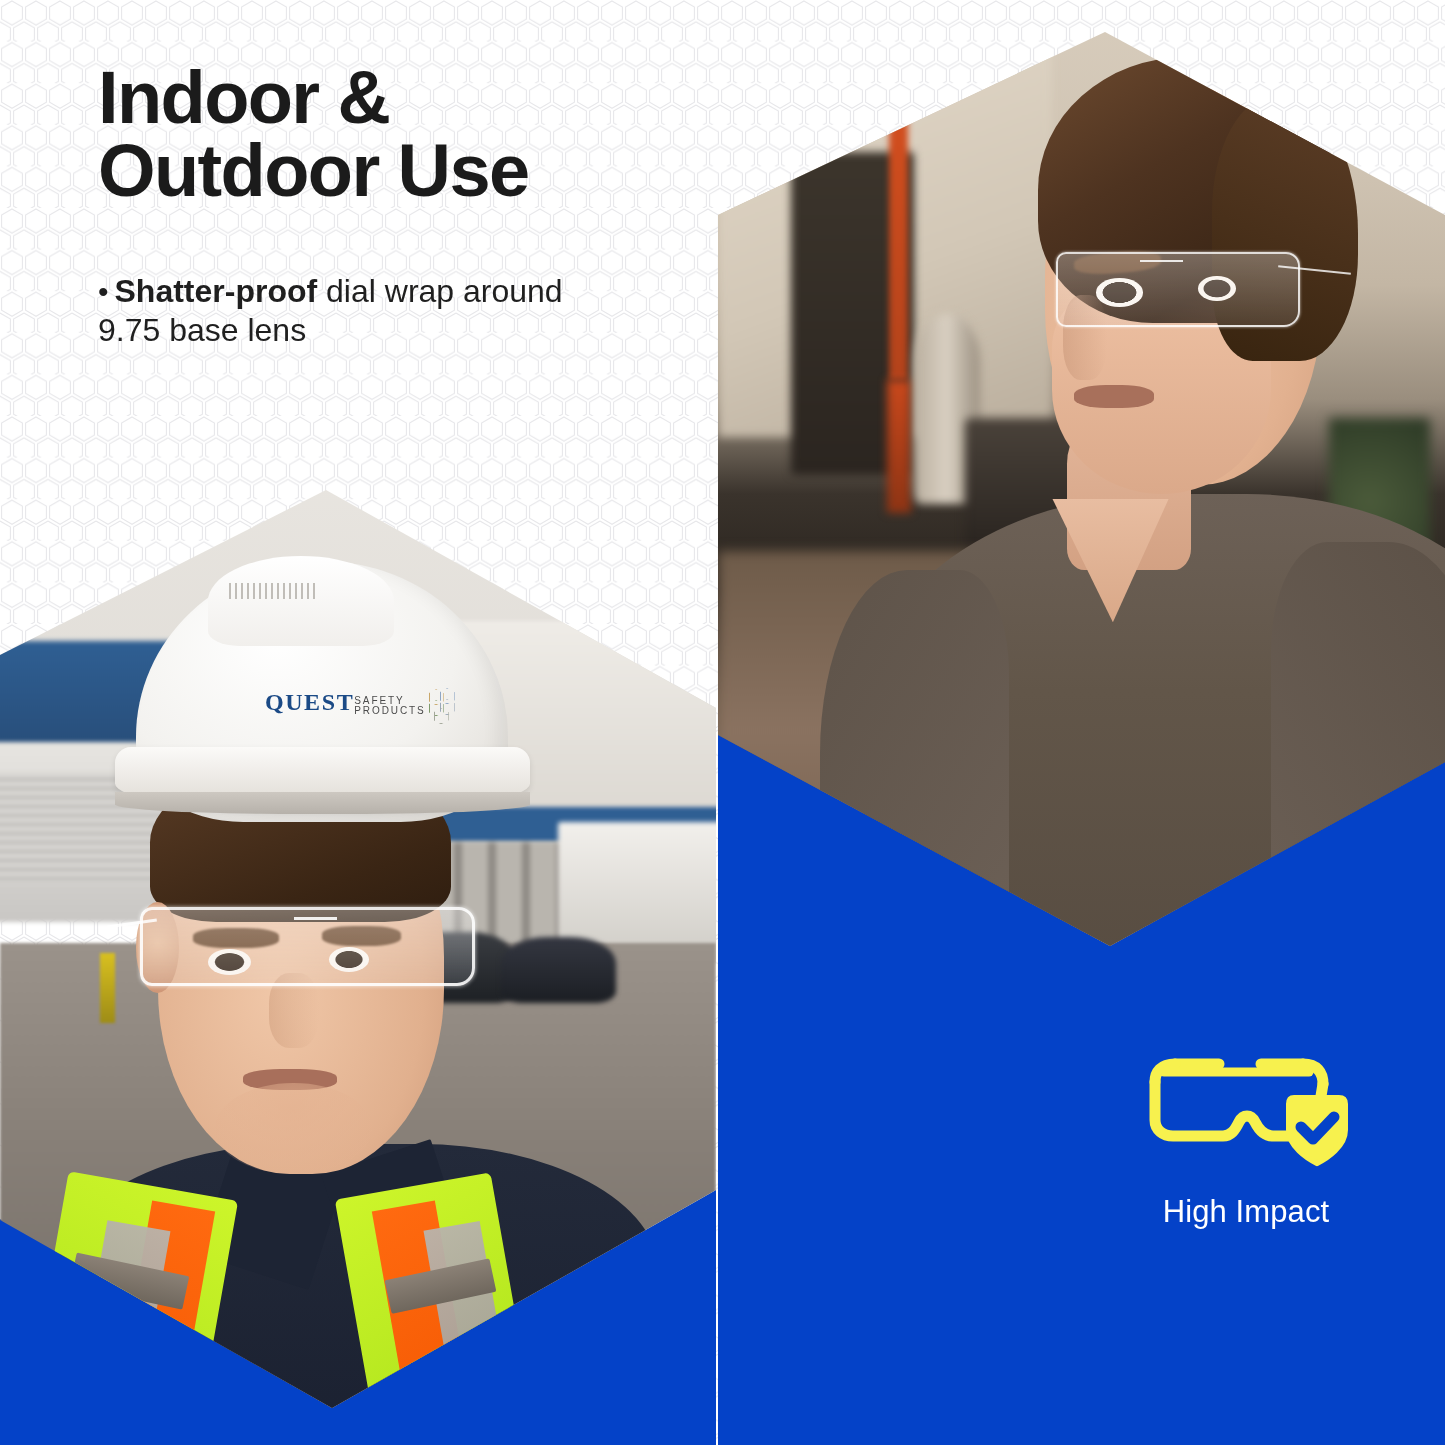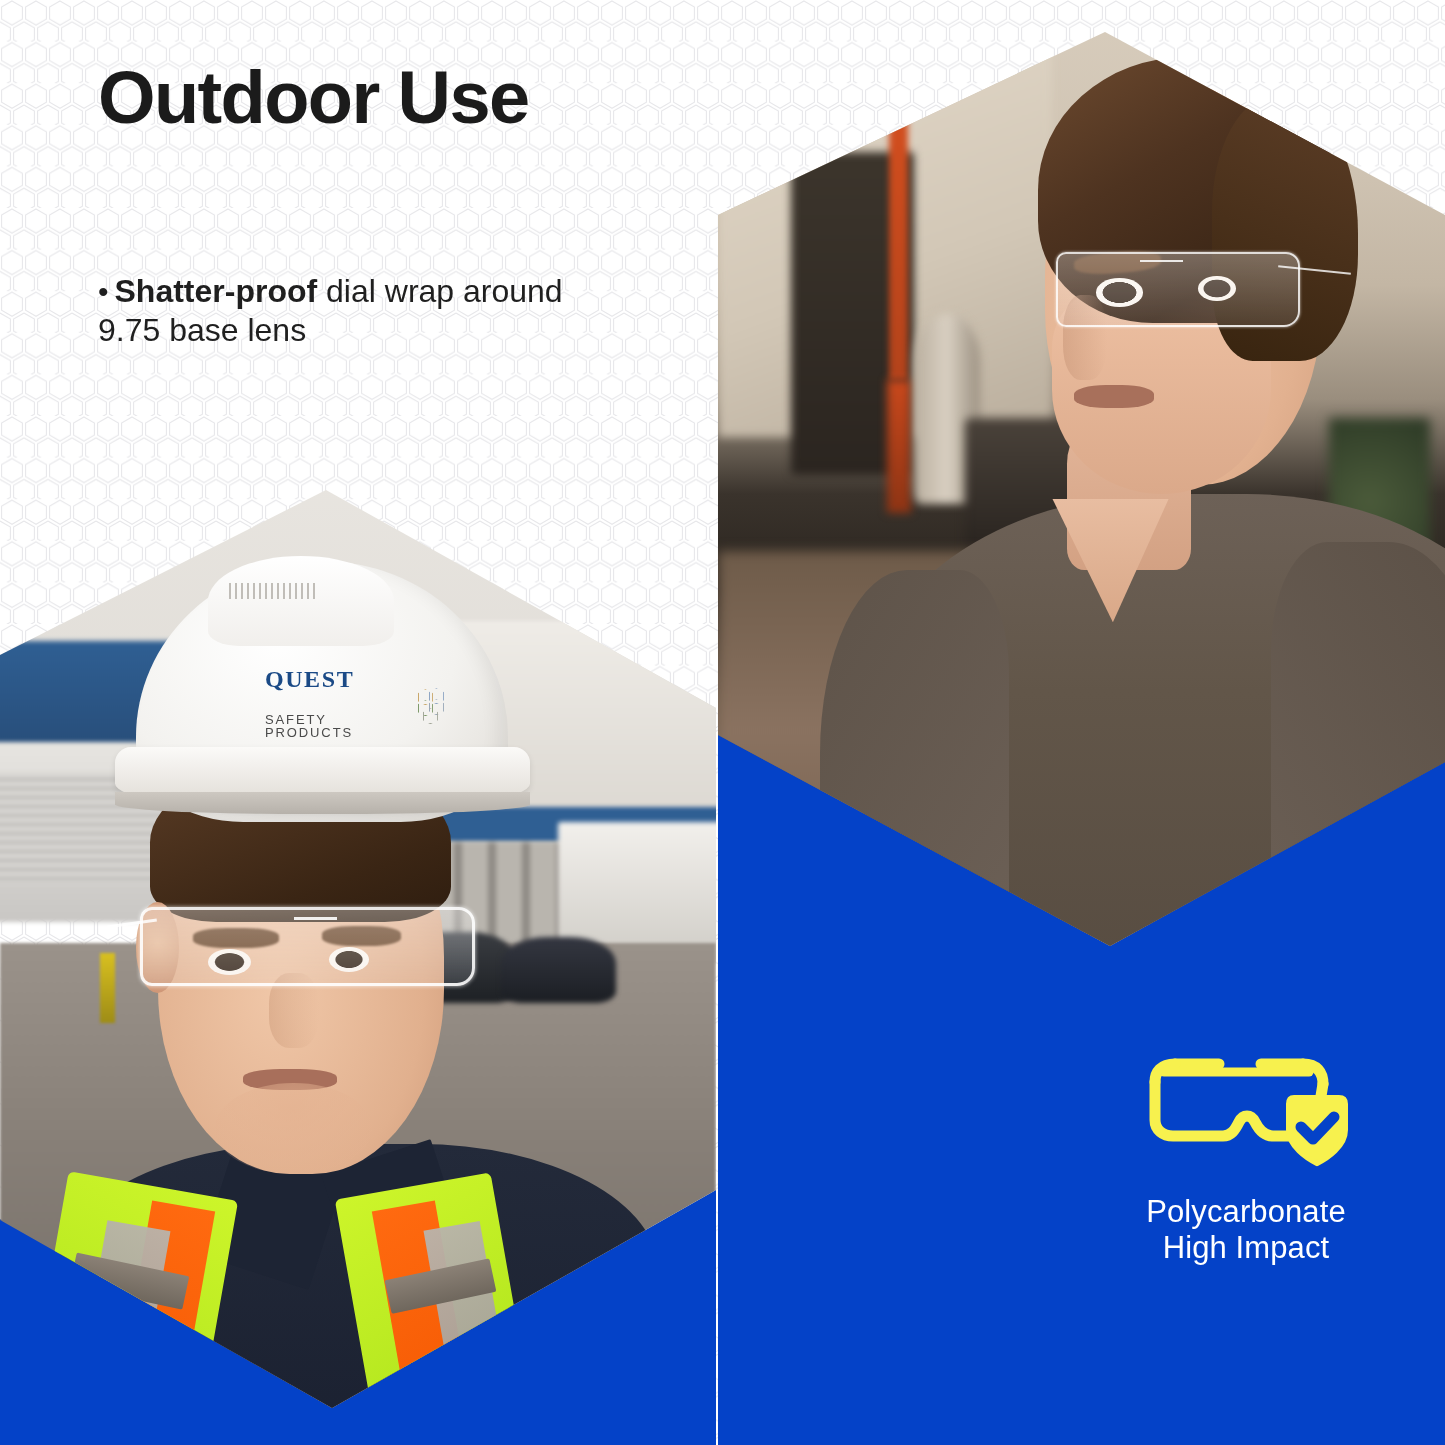--- a/index.html
+++ b/index.html
@@ -150,24 +150,24 @@
     background:linear-gradient(180deg,#ffffff,#f1efec);border-radius:60% 60% 20% 20%;}
   .hat-vents{position:absolute;left:32%;top:14.2%;width:12%;height:1.6%;
     background:repeating-linear-gradient(90deg,#b7b3ad 0 2px,transparent 2px 6px);opacity:.85;filter:blur(.5px);}
   .hat-brim{position:absolute;left:16%;top:30.5%;width:58%;height:6.5%;
     background:linear-gradient(180deg,#fbfaf8,#ddd8d1);
     border-radius:16px 16px 44% 44%;box-shadow:0 3px 6px rgba(0,0,0,.10);}
   .hat-brim-edge{position:absolute;left:16%;top:35%;width:58%;height:2.2%;
     background:linear-gradient(180deg,#cdc8c1,#b6b1aa);border-radius:0 0 44% 44%;filter:blur(.6px);}
   .hat-logo{position:absolute;left:37%;top:23.2%;width:25%;height:6%;
     display:flex;align-items:center;gap:3px;}
-  .hat-logo-text{display:flex;flex-direction:column;line-height:1;gap:16px;}
+  .hat-logo-text{display:flex;line-height:1;}
   .hat-logo-q{font-family:"Liberation Serif",serif;font-weight:700;
     font-size:24px;letter-spacing:1.6px;color:#1b4a86;}
-  .hat-logo-sub{font-size:13px;letter-spacing:1.9px;color:#4a4a4a;margin-top:6px;}
+  .hat-logo-sub{font-size:10px;letter-spacing:1.9px;color:#4a4a4a;margin-top:6px;}
   .hat-hexes{position:relative;width:26px;height:30px;flex:0 0 auto;}
   .hat-hexes span{position:absolute;width:13px;height:14px;
     border:1.3px solid #8a8f78;
     clip-path:polygon(50% 0%,100% 25%,100% 75%,50% 100%,0% 75%,0% 25%);}
 
   
   .l-head{position:absolute;left:22%;top:33%;width:40%;height:40%;
     background:radial-gradient(ellipse at 42% 55%,#f0c7a8,#e1b08e 62%,#c99474 100%);
     border-radius:46% 46% 46% 46%;}
   .l-hair{position:absolute;left:21%;top:32%;width:42%;height:16%;
@@ -358,20 +358,21 @@
           <span style="left:0px;top:12px;border-color:#7f9a6b;"></span>
           <span style="left:11px;top:11px;border-color:#9aa8b8;"></span>
           <span style="left:5px;top:20px;border-color:#a3a79a;"></span>
         </div>
       </div>
     </div>
   </div>
 
   <div class="txtcol">
     <div class="headline">
+      <div>Indoor &amp;</div>
       <div>Outdoor Use</div>
     </div>
 
     <div class="bullets">
       <div class="bullet">
         <span class="dot">•</span><b>Shatter-proof</b><span> dial wrap around 9.75 base lens</span>
       </div>
     </div>
   </div>
 
@@ -395,18 +396,17 @@
                  L192 54"></path>
       </g>
 
       <path d="M163 68 L208 68 C212 68 214 70 214 74 L214 100
                C214 116 196 128 186 133 C176 128 158 116 158 100 L158 74
                C158 70 159 68 163 68 Z" fill="#f7f14e" stroke="#f7f14e" stroke-width="6"></path>
       <path d="M170 97 L182 109 L203 87" fill="none" stroke="#0442c8" stroke-width="11" stroke-linecap="round" stroke-linejoin="round"></path>
     </svg>
 
     <div class="badge-lines">
-      <div class="bl">Polycarbonate</div>
       <div class="bl b">High Impact</div>
     </div>
   </div>
 
 </div>
 
 </body></html>

